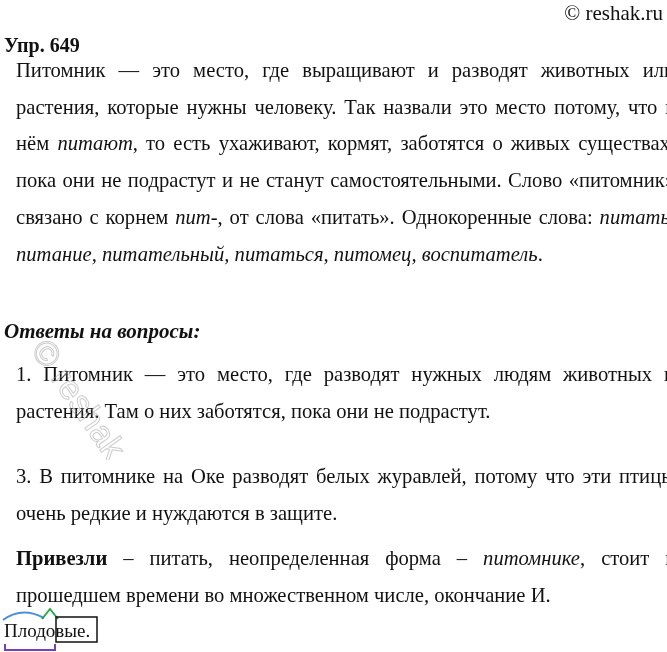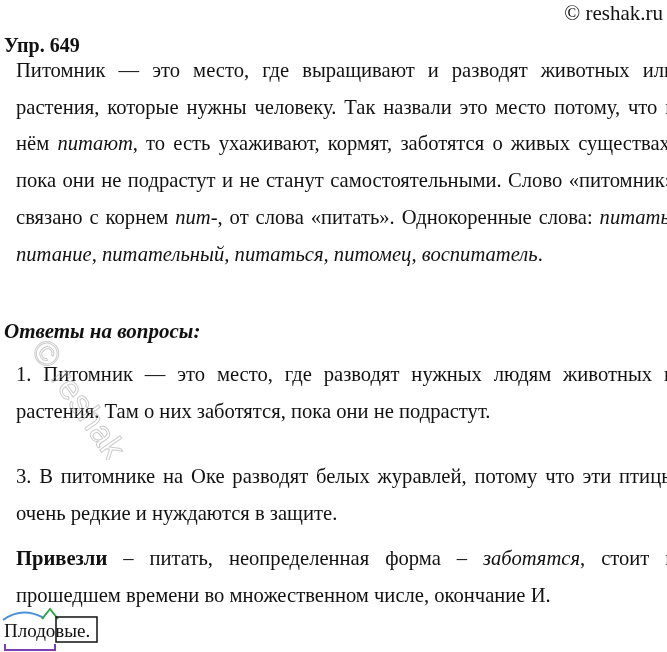--- a/index.html
+++ b/index.html
@@ -39,21 +39,21 @@
     <span class="copyright">© reshak.ru</span>
   </div>
 
   <p class="para p1"><span>Питомник — это место, где выращивают и разводят животных или растения, которые нужны человеку. Так назвали это место потому, что в нём </span><span class="it">питают</span><span>, то есть ухаживают, кормят, заботятся о живых существах, пока они не подрастут и не станут самостоятельными. Слово «питомник» связано с корнем </span><span class="it">пит-</span><span>, от слова «питать». Однокоренные слова: </span><span class="it">питать, питание, питательный, питаться, питомец, воспитатель</span><span>.</span></p>
 
   <div class="heading">Ответы на вопросы:</div>
 
   <p class="para a1">1. Питомник — это место, где разводят нужных людям животных и растения. Там о них заботятся, пока они не подрастут.</p>
   <p class="para a2">3.  В питомнике на Оке разводят белых журавлей, потому что эти птицы очень редкие и нуждаются в защите.</p>
 
-  <p class="para a3"><span class="bi">Привезли</span><span> – питать, неопределенная форма – </span><span class="it">заботятся</span><span>, стоит в прошедшем времени во множественном числе, окончание И.</span></p>
+  <p class="para a3"><span class="bi">Привезли</span><span> – питать, неопределенная форма – </span><span class="it">питомнике</span><span>, стоит в прошедшем времени во множественном числе, окончание И.</span></p>
 
   <svg class="morph-svg" width="140" height="54">
     <path d="M3 22 Q22 8 44 20" fill="none" stroke="#4a90d9" stroke-width="2"></path>
     <polyline points="42,21 50,11 58,21" fill="none" stroke="#2aa84a" stroke-width="2"></polyline>
     <rect x="56" y="19" width="41" height="25" fill="none" stroke="#111111" stroke-width="1.5"></rect>
     <polyline points="5,46 5,52 55,52 55,46" fill="none" stroke="#7b3fb5" stroke-width="2"></polyline>
   </svg>
   <div class="morph"><span>Плодов</span><span>ые</span><span>.</span></div>
 
   <svg class="watermark" width="200" height="230">

